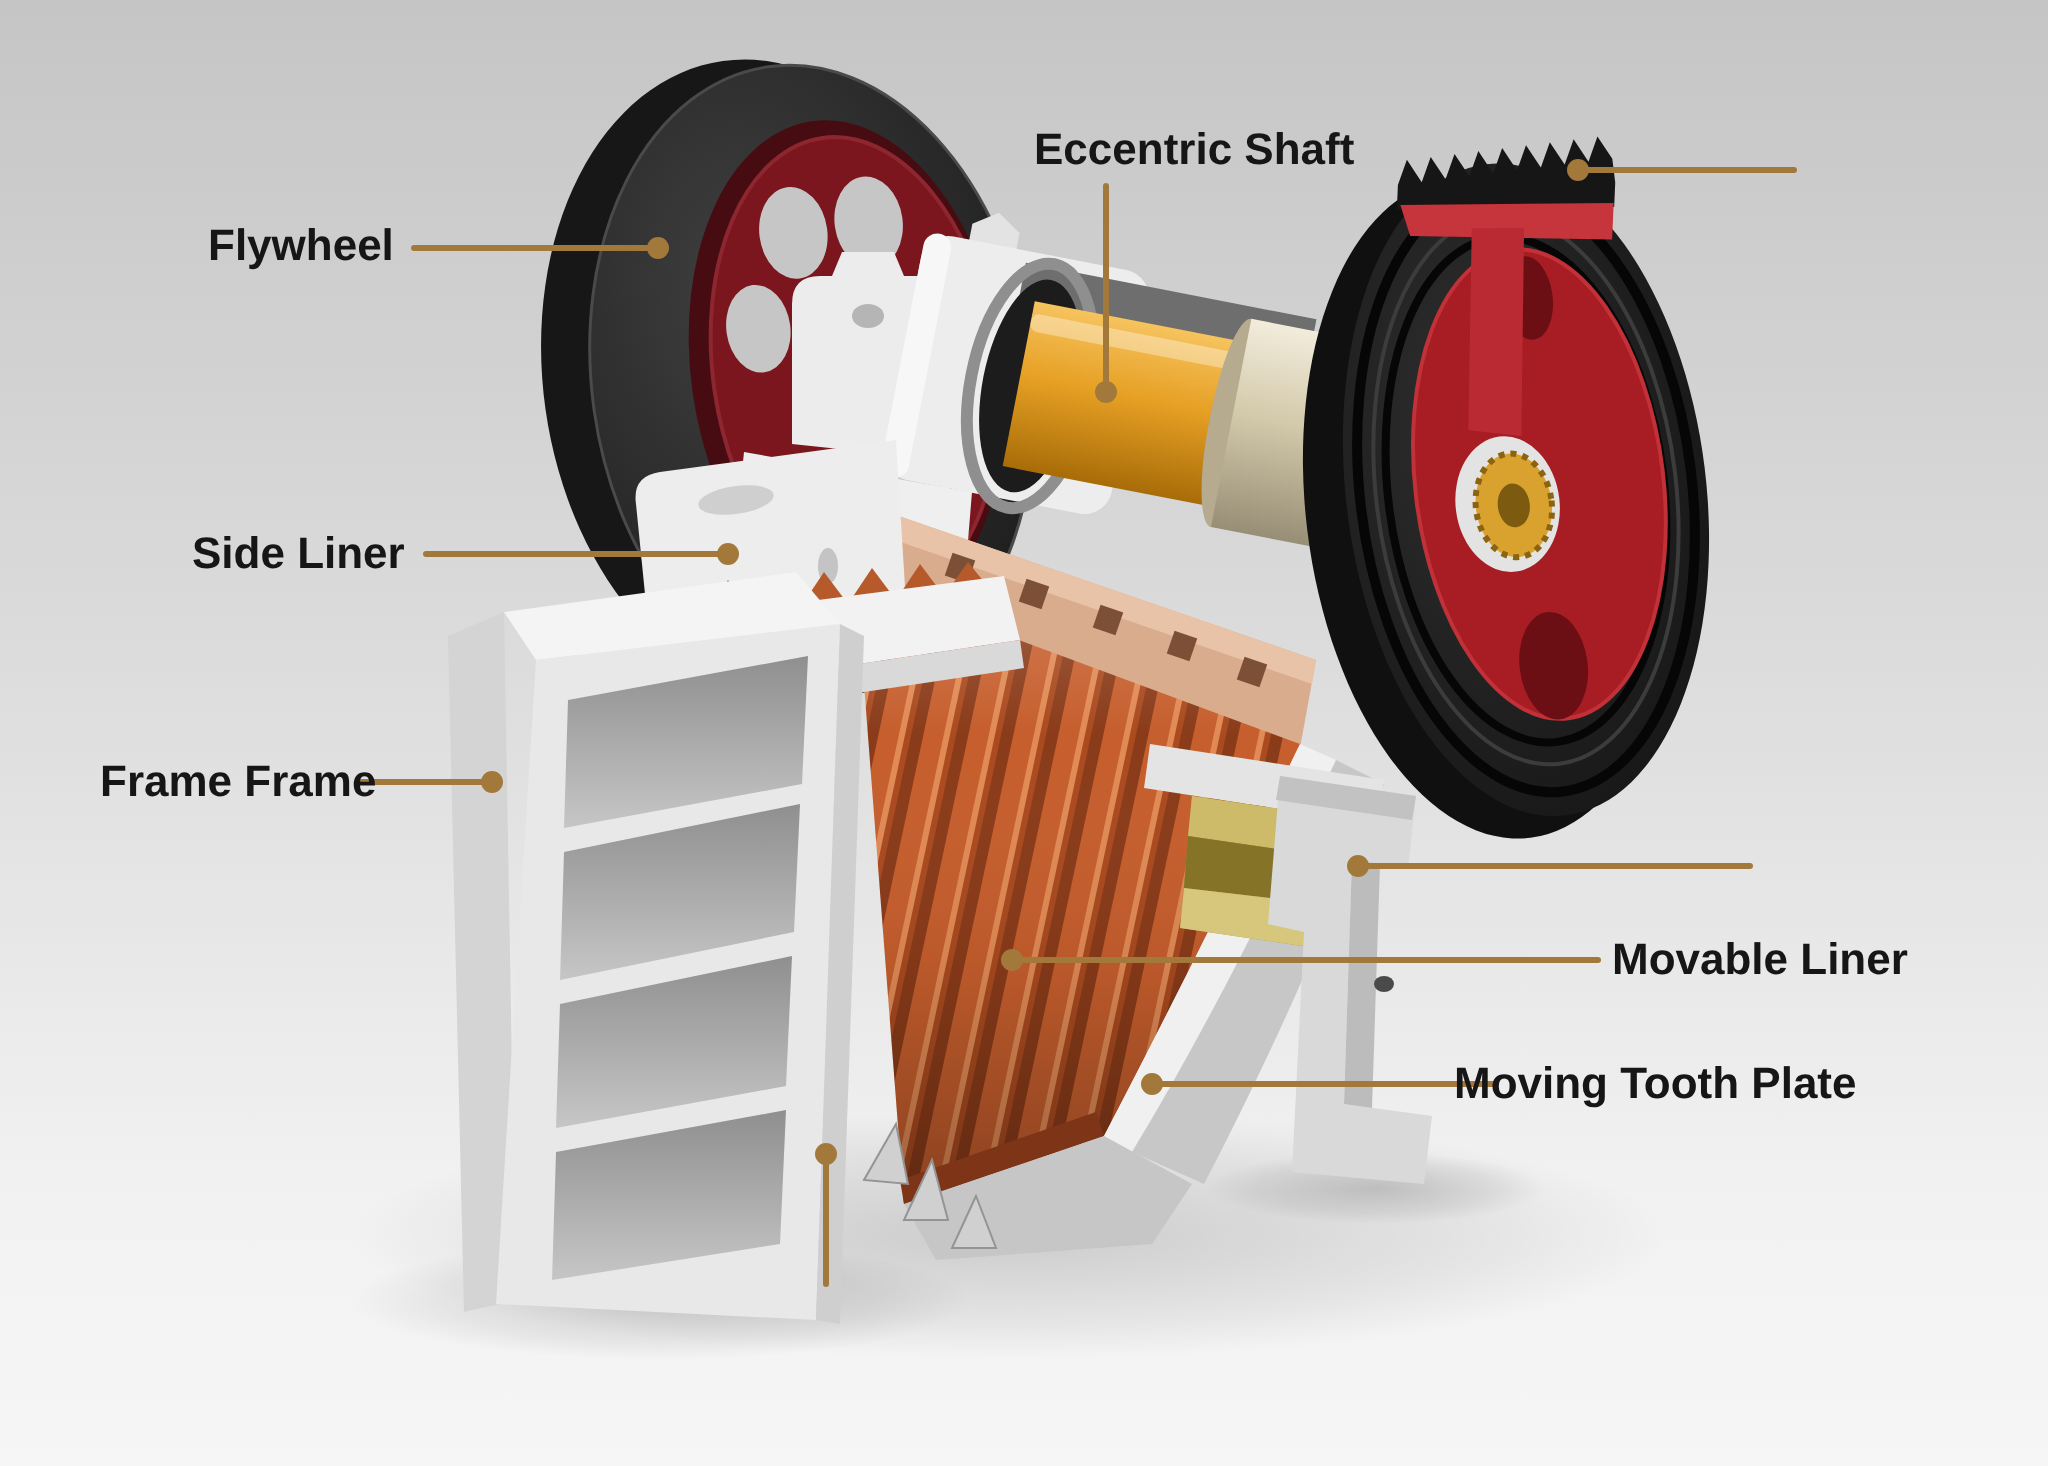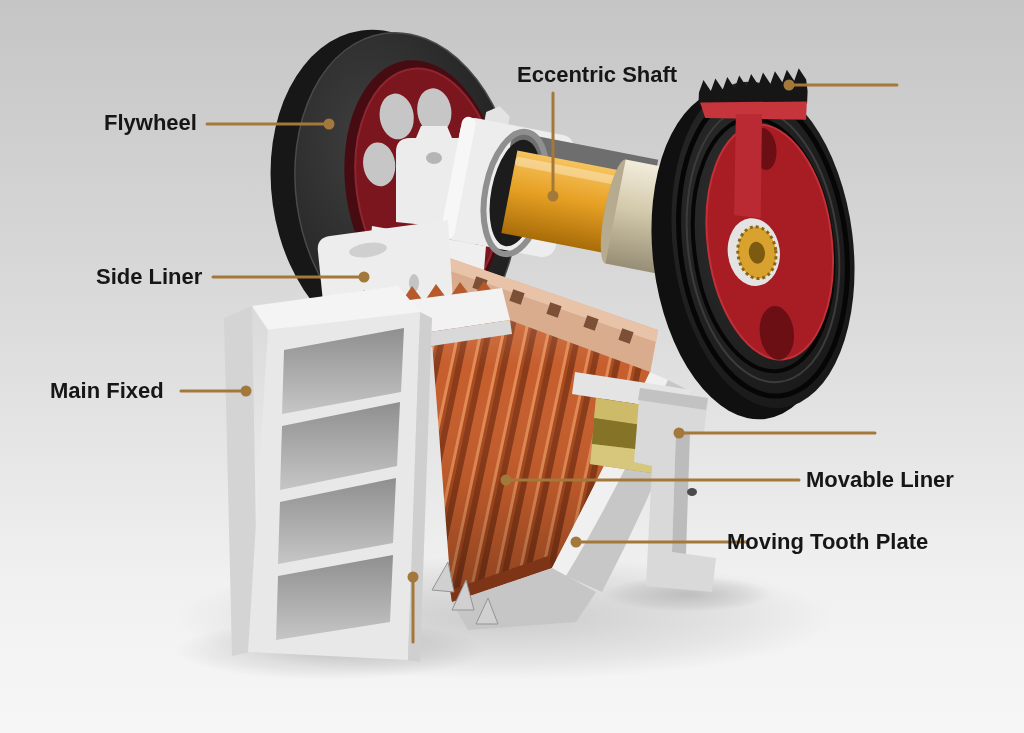--- a/index.html
+++ b/index.html
@@ -244,17 +244,17 @@
       <g>
         <line x1="413" y1="642" x2="413" y2="577"></line>
           <circle cx="413" cy="577" r="5.5" stroke="none"></circle>
       </g>
     </g>
   </svg>
 
   <div class="lbl" style="left:104px;top:110px;">Flywheel</div>
   <div class="lbl" style="left:517px;top:62px;">Eccentric Shaft</div>
   <div class="lbl" style="left:96px;top:264px;">Side Liner</div>
-  <div class="lbl" style="left:50px;top:378px;">Main Fixed</div>
+  <div class="lbl" style="left:50px;top:378px;">Frame Frame</div>
   <div class="lbl" style="left:806px;top:467px;text-align:center;">Movable Liner</div>
   <div class="lbl" style="left:727px;top:529px;">Moving Tooth Plate</div>
 
 </div>
 
 </body></html>

